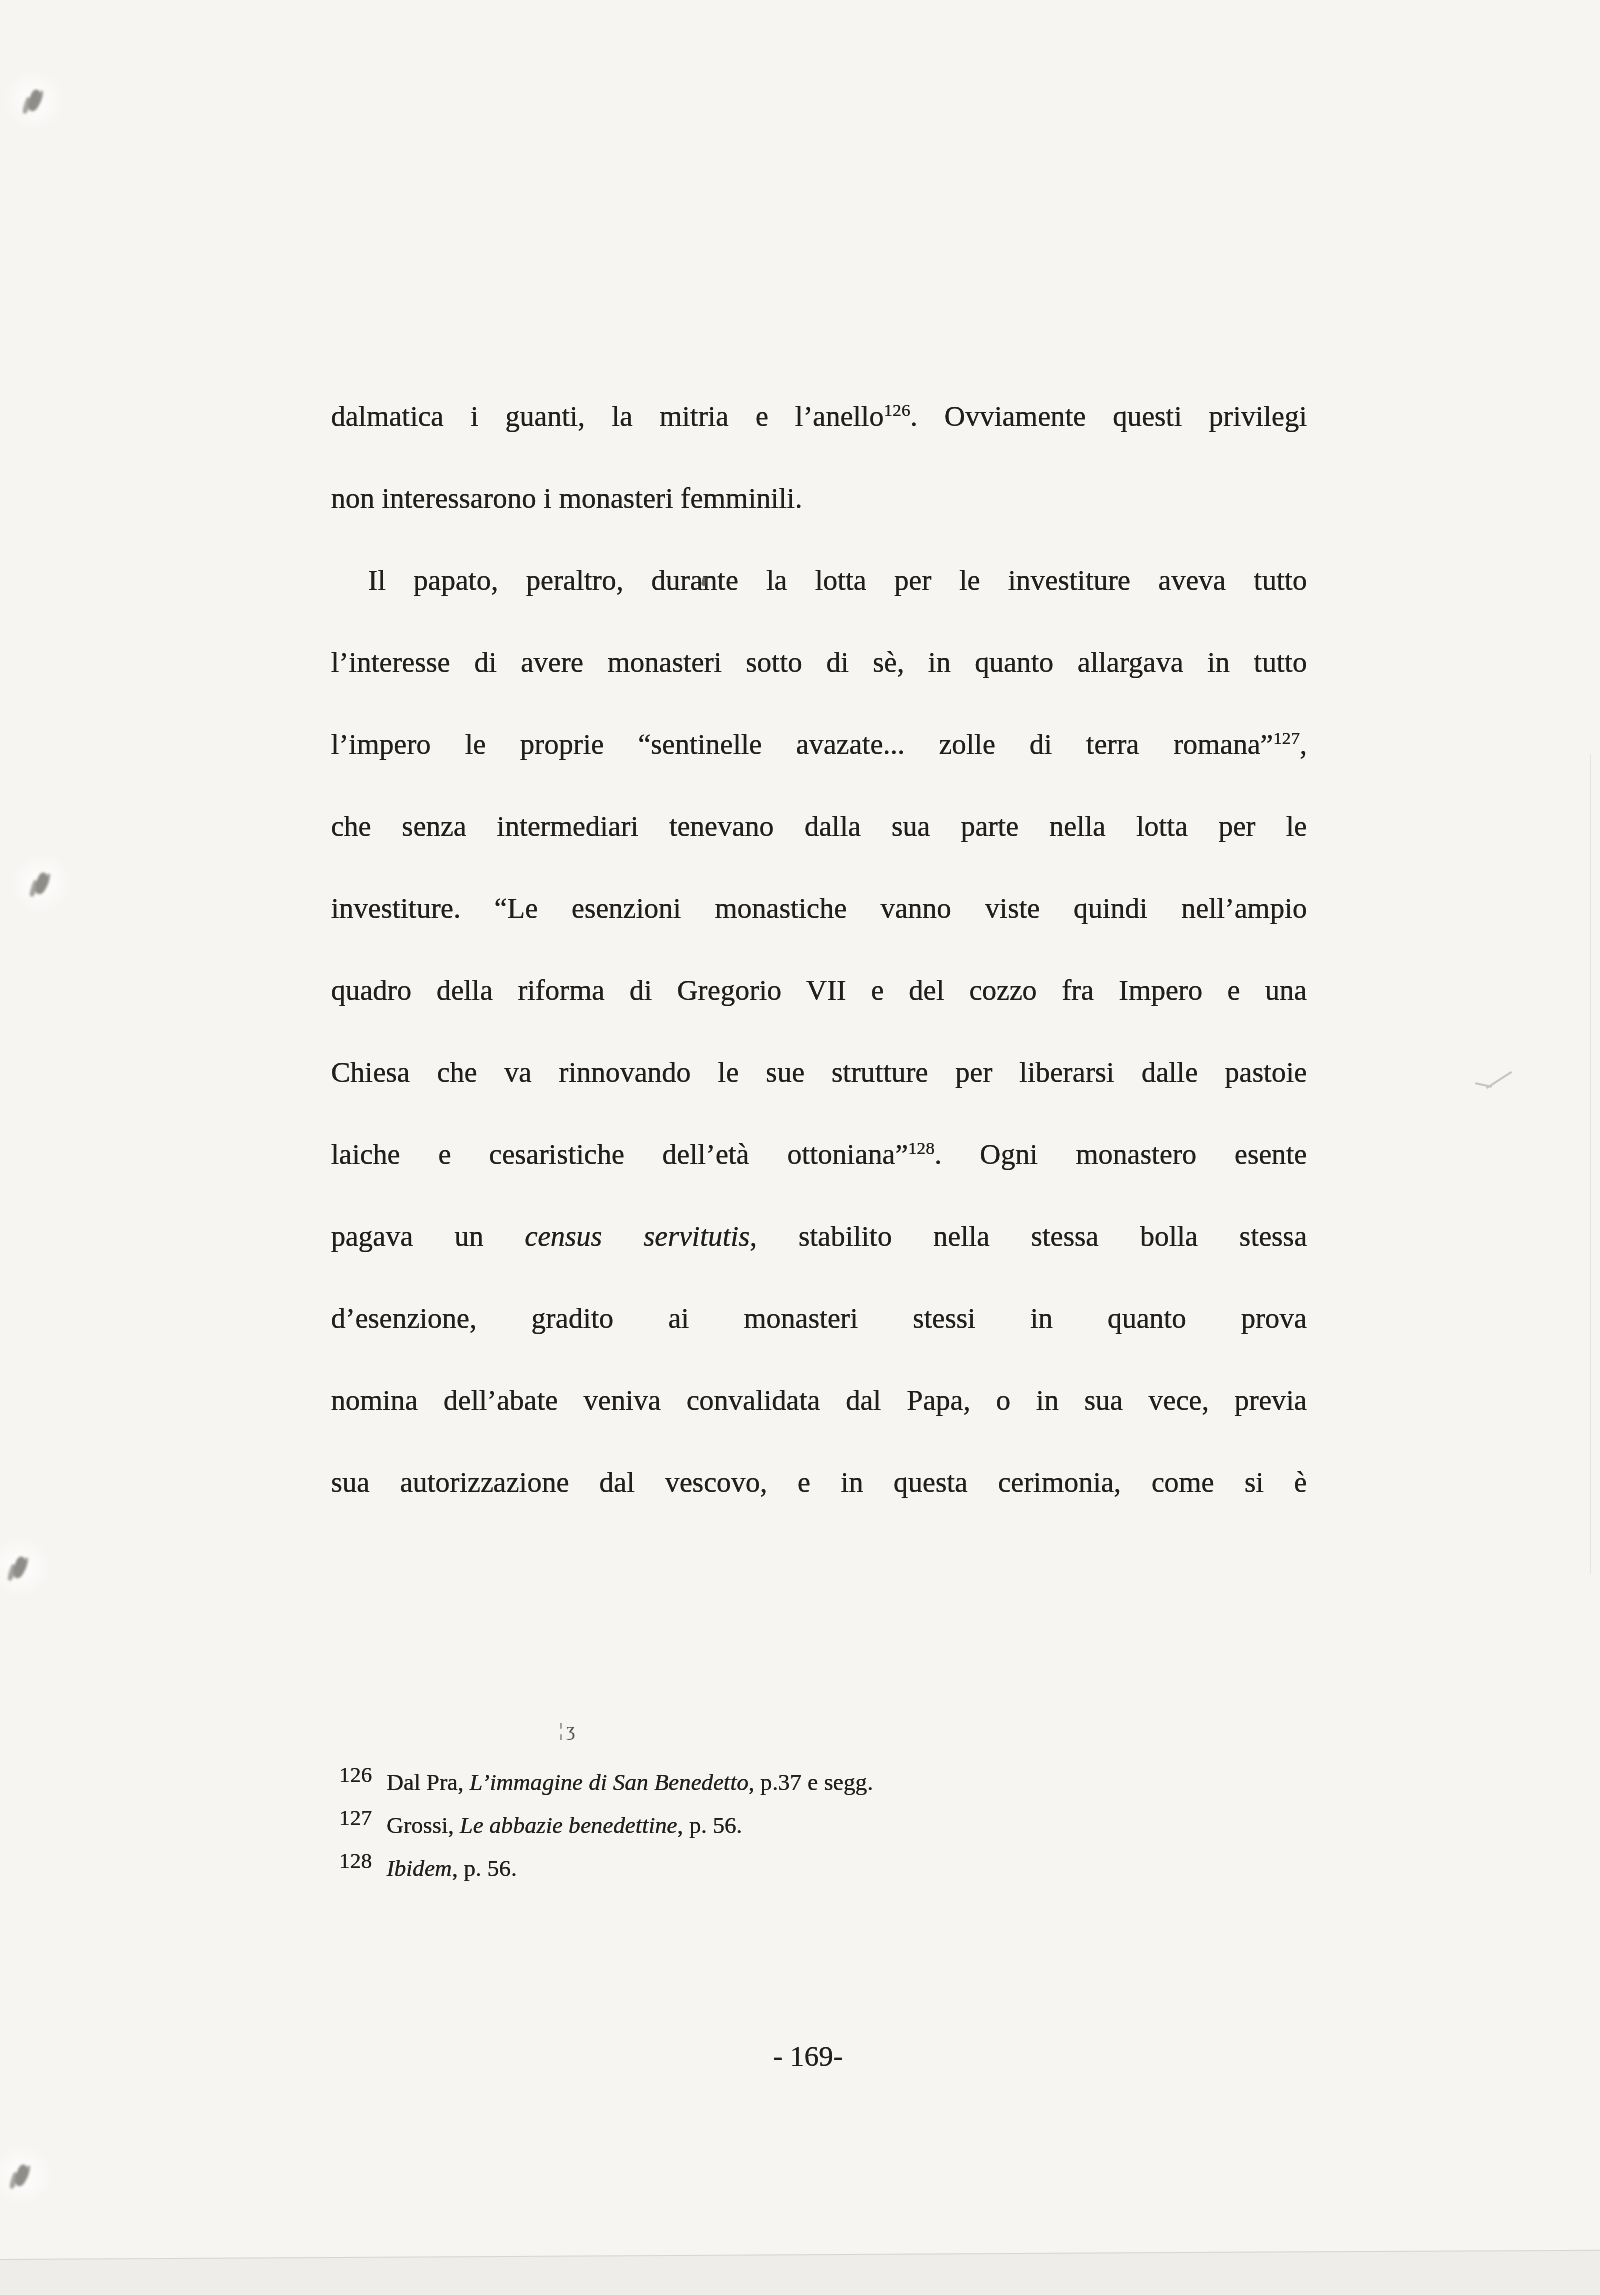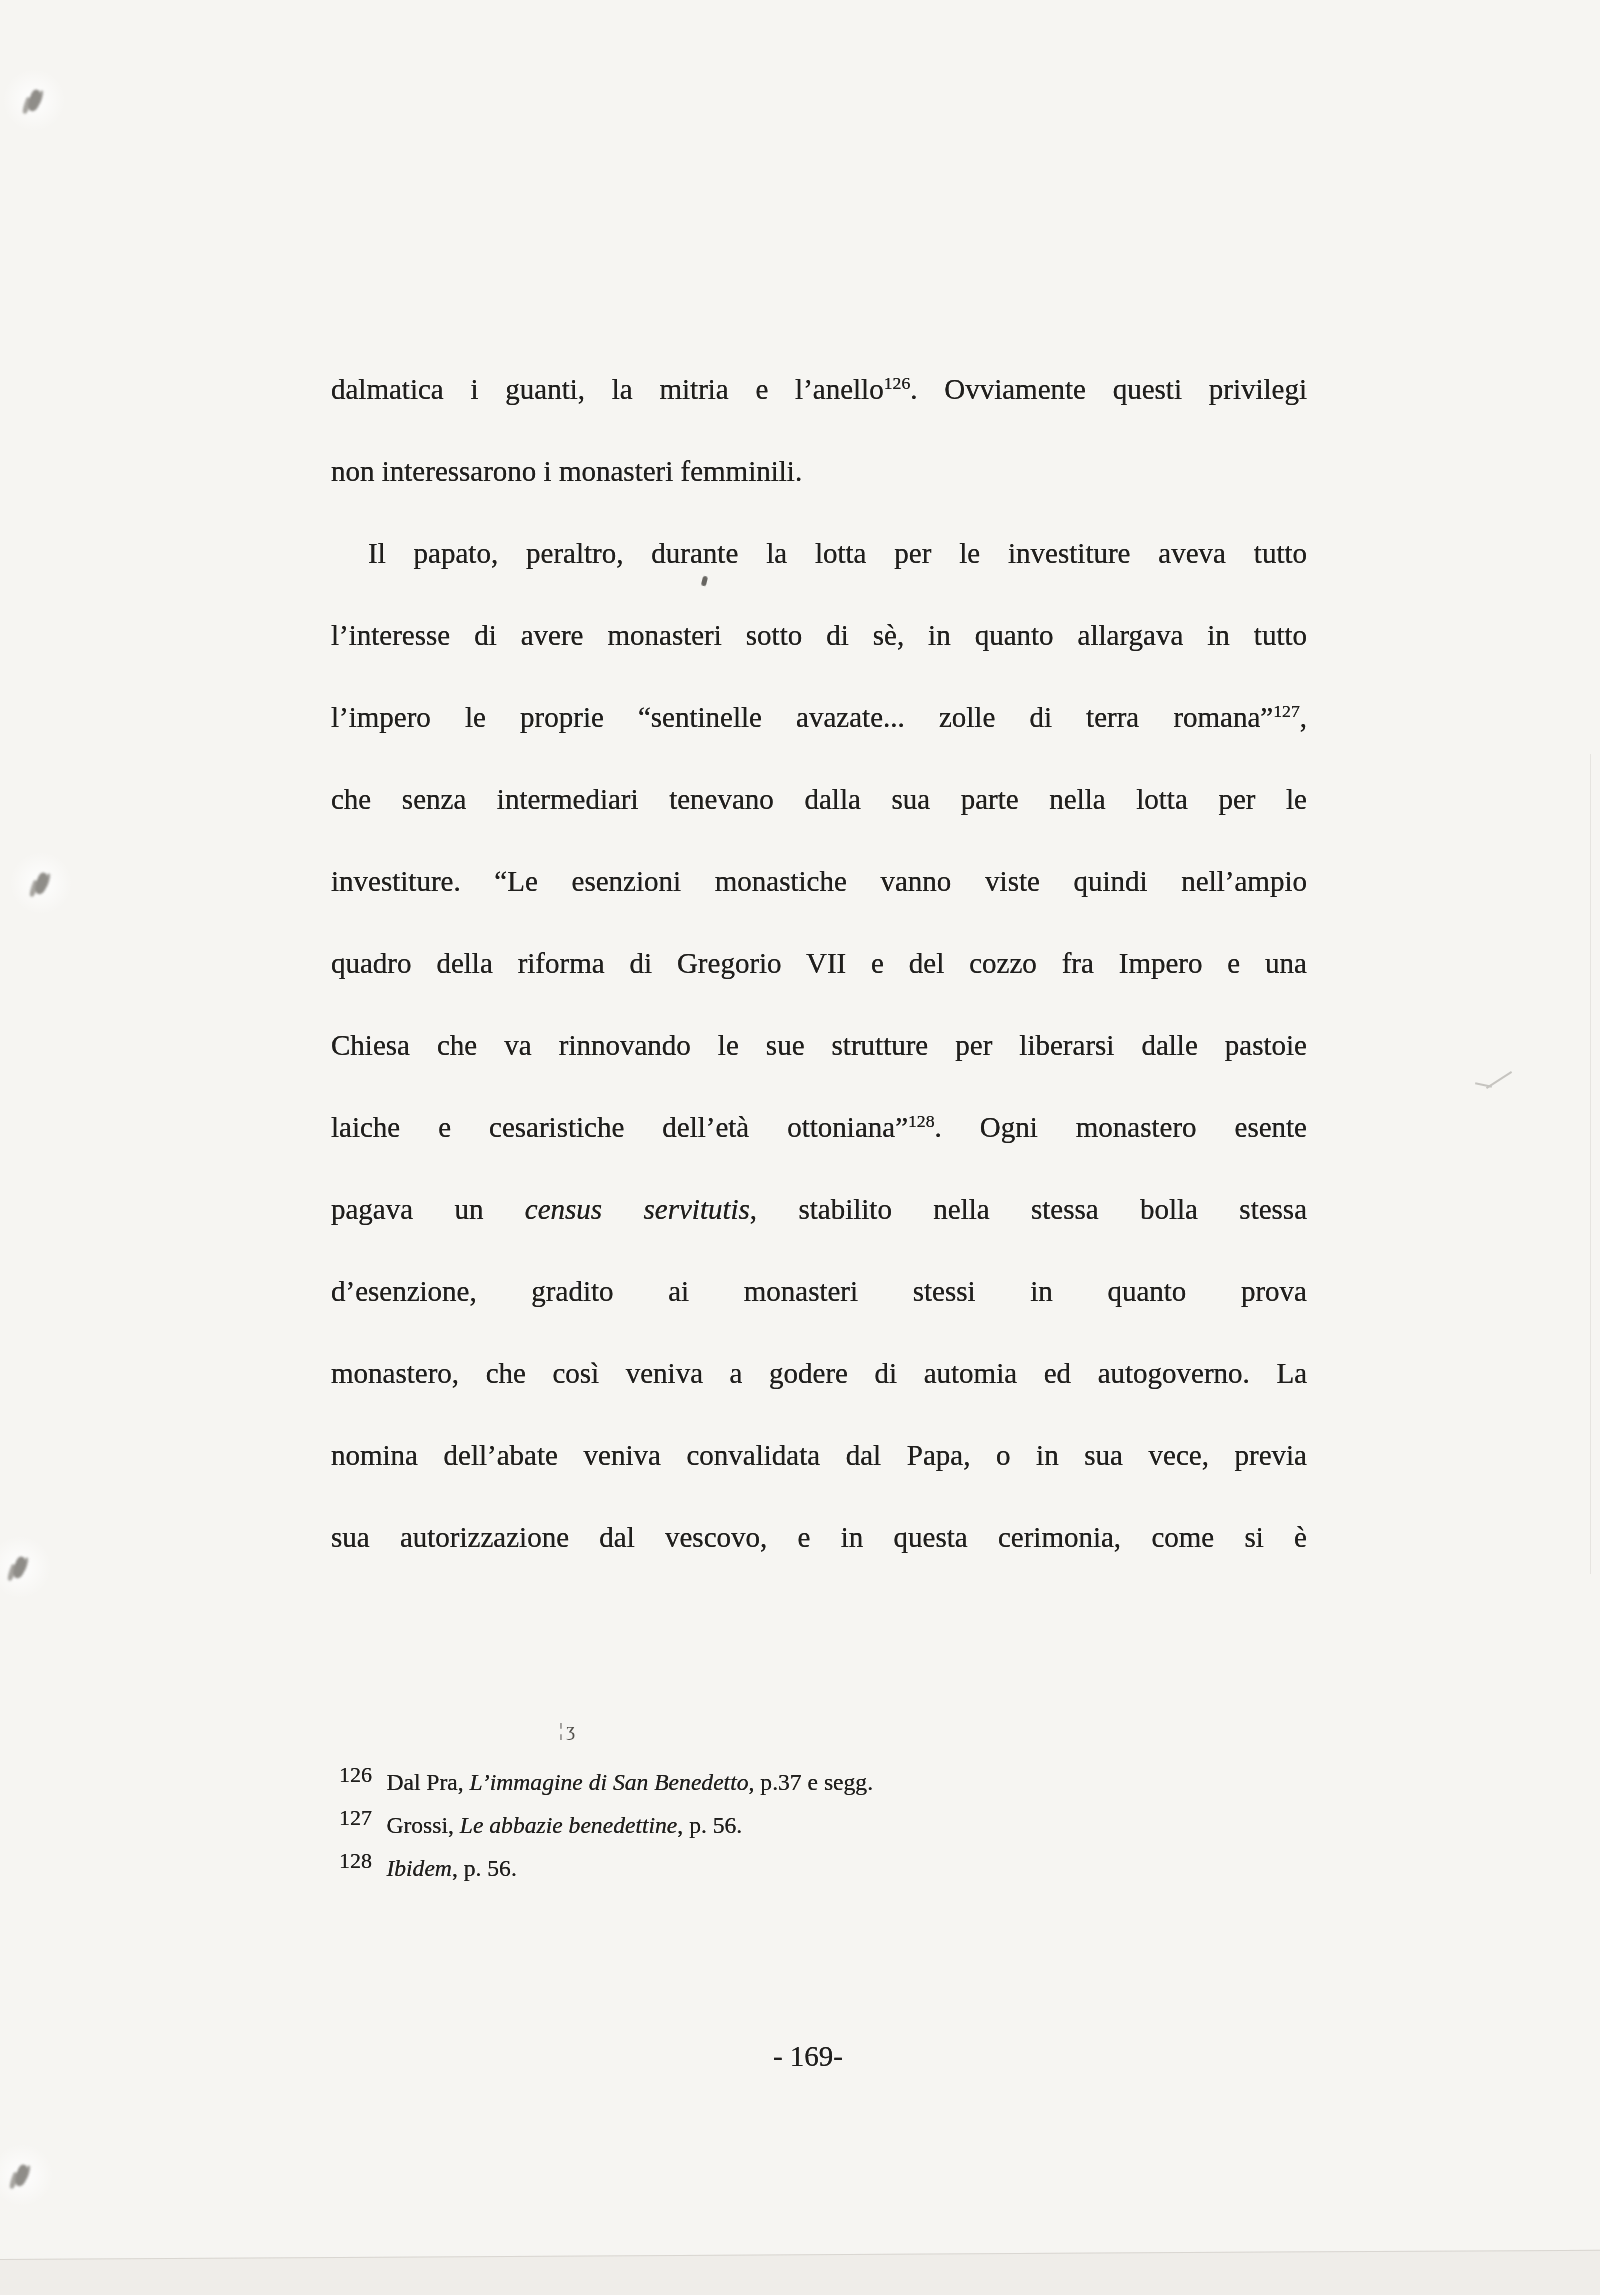--- a/index.html
+++ b/index.html
@@ -14,21 +14,21 @@
     background: var(--paper);
     font-family: "Liberation Serif", "DejaVu Serif", serif;
     color: var(--ink);
     overflow: hidden;
   }
   #page { position: relative; width: 1600px; height: 2295px; }
 
   
   .body-text {
     position: absolute;
-    left: 331px; top: 348px; width: 976px;
+    left: 331px; top: 375px; width: 976px;
     font-size: 29px;
     text-shadow: 0 0 0.4px currentColor; 
   }
   .body-text .line { height: 82px; line-height: 82px; white-space: normal; }
   .line.just { text-align: justify; text-align-last: justify; }
   .line.indent { text-indent: 37px; }
   .it { font-style: italic; }
   .sup { font-size: 17.7px; position: relative; top: -9.8px; line-height: 0; }
 
   
@@ -107,21 +107,20 @@
       <div class="line just indent"><span>Il papato, peraltro, durante la lotta per le investiture aveva tutto</span></div>
       <div class="line just"><span>l’interesse di avere monasteri sotto di sè, in quanto allargava in tutto</span></div>
       <div class="line just"><span>l’impero le proprie “sentinelle avazate... zolle di terra romana”</span><span class="sup">127</span><span>,</span></div>
       <div class="line just"><span>che senza intermediari tenevano dalla sua parte nella lotta per le</span></div>
       <div class="line just"><span>investiture. “Le esenzioni monastiche vanno viste quindi nell’ampio</span></div>
       <div class="line just"><span>quadro della riforma di Gregorio VII e del cozzo fra Impero e una</span></div>
       <div class="line just"><span>Chiesa che va rinnovando le sue strutture per liberarsi dalle pastoie</span></div>
       <div class="line just"><span>laiche e cesaristiche dell’età ottoniana”</span><span class="sup">128</span><span>. Ogni monastero esente</span></div>
       <div class="line just"><span>pagava un </span><span class="it">census servitutis</span><span>, stabilito nella stessa bolla stessa</span></div>
       <div class="line just"><span>d’esenzione, gradito ai monasteri stessi in quanto prova</span></div>
-      <div class="line just"><span>monastero, che così veniva a godere di automia ed autogoverno. La</span></div>
       <div class="line just"><span>nomina dell’abate veniva convalidata dal Papa, o in sua vece, previa</span></div>
       <div class="line just"><span>sua autorizzazione dal vescovo, e in questa cerimonia, come si è</span></div>
     </div>
   <div class="footnotes">
       <div class="fn"><span class="fn-num">126</span><span>Dal Pra, </span><span class="it">L’immagine di San Benedetto</span><span>, p.37 e segg.</span></div>
       <div class="fn"><span class="fn-num">127</span><span>Grossi, </span><span class="it">Le abbazie benedettine</span><span>, p. 56.</span></div>
       <div class="fn"><span class="fn-num">128</span><span class="it">Ibidem</span><span>, p. 56.</span></div>
     </div>
   <div class="page-num">- 169-</div>
   <div class="scratch-v"></div>

